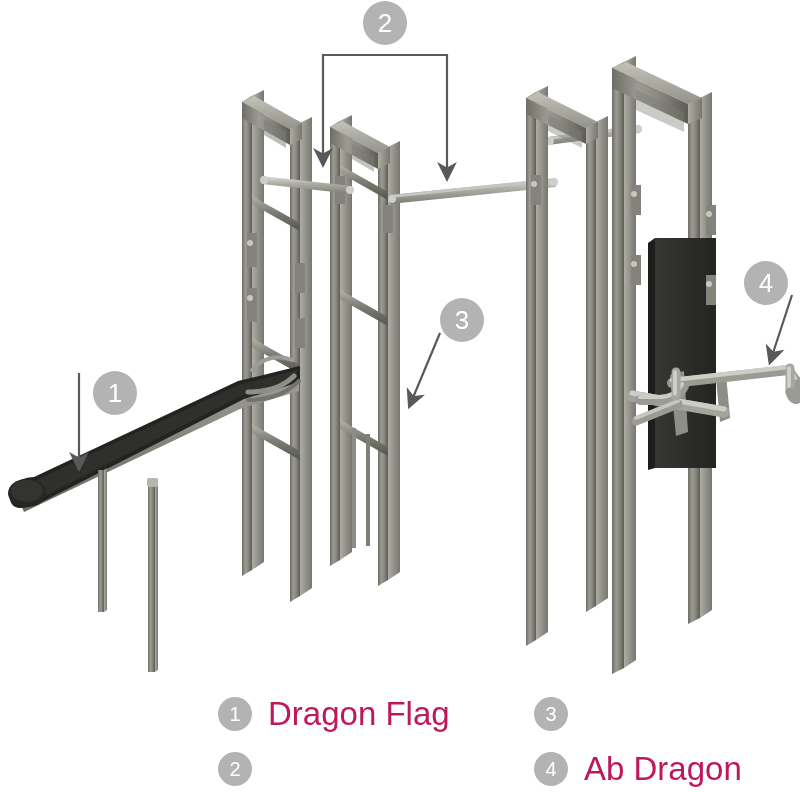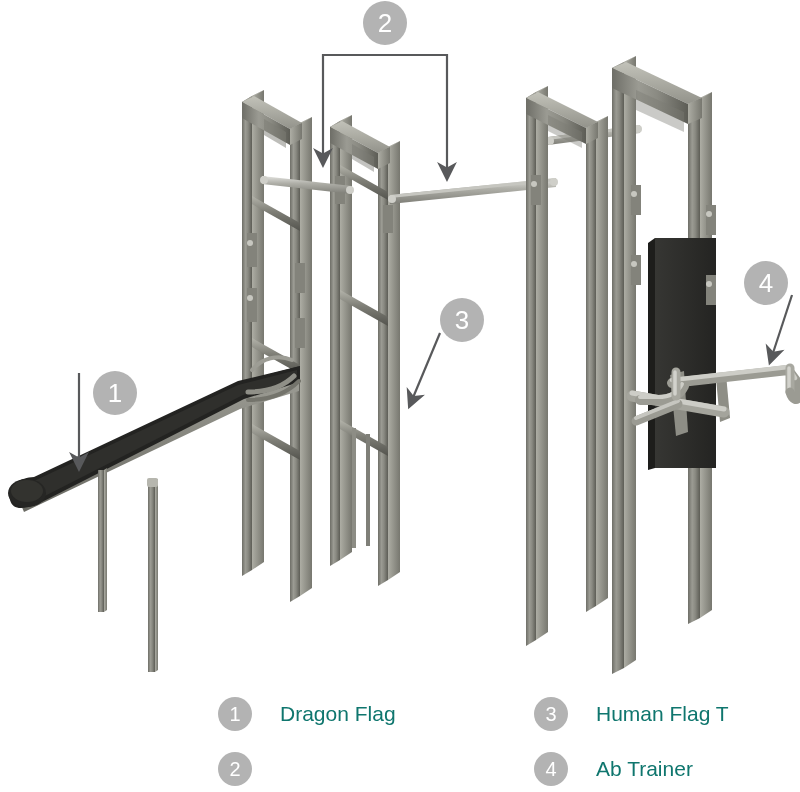--- a/index.html
+++ b/index.html
@@ -53,23 +53,23 @@
     border-radius: 50%;
     background: #b3b3b3;
     color: #ffffff;
     font-size: 20px;
     line-height: 34px;
     text-align: center;
     flex: 0 0 34px;
     font-family: "Liberation Sans", sans-serif;
   }
   .legend-label {
-    margin-left: 28px;
-    font-size: 21px;
-    color: #0f766e;
+    margin-left: 16px;
+    font-size: 33px;
+    color: #be185d;
     white-space: nowrap;
     font-family: "Liberation Sans", sans-serif;
   }
   .callout {
     position: absolute;
     width: 44px;
     height: 44px;
     border-radius: 50%;
     background: #b3b3b3;
     color: #ffffff;
@@ -328,22 +328,21 @@
         <div class="legend-label">Dragon Flag</div>
       </div>
       <div class="legend-row">
         <div class="legend-badge">2</div>
       </div>
     </div>
 
     <div class="legend-col right">
       <div class="legend-row">
         <div class="legend-badge">3</div>
-        <div class="legend-label">Human Flag T</div>
       </div>
       <div class="legend-row">
         <div class="legend-badge">4</div>
-        <div class="legend-label">Ab Trainer</div>
+        <div class="legend-label">Ab Dragon</div>
       </div>
     </div>
 
   </div>
 </div>
 
 </body></html>

